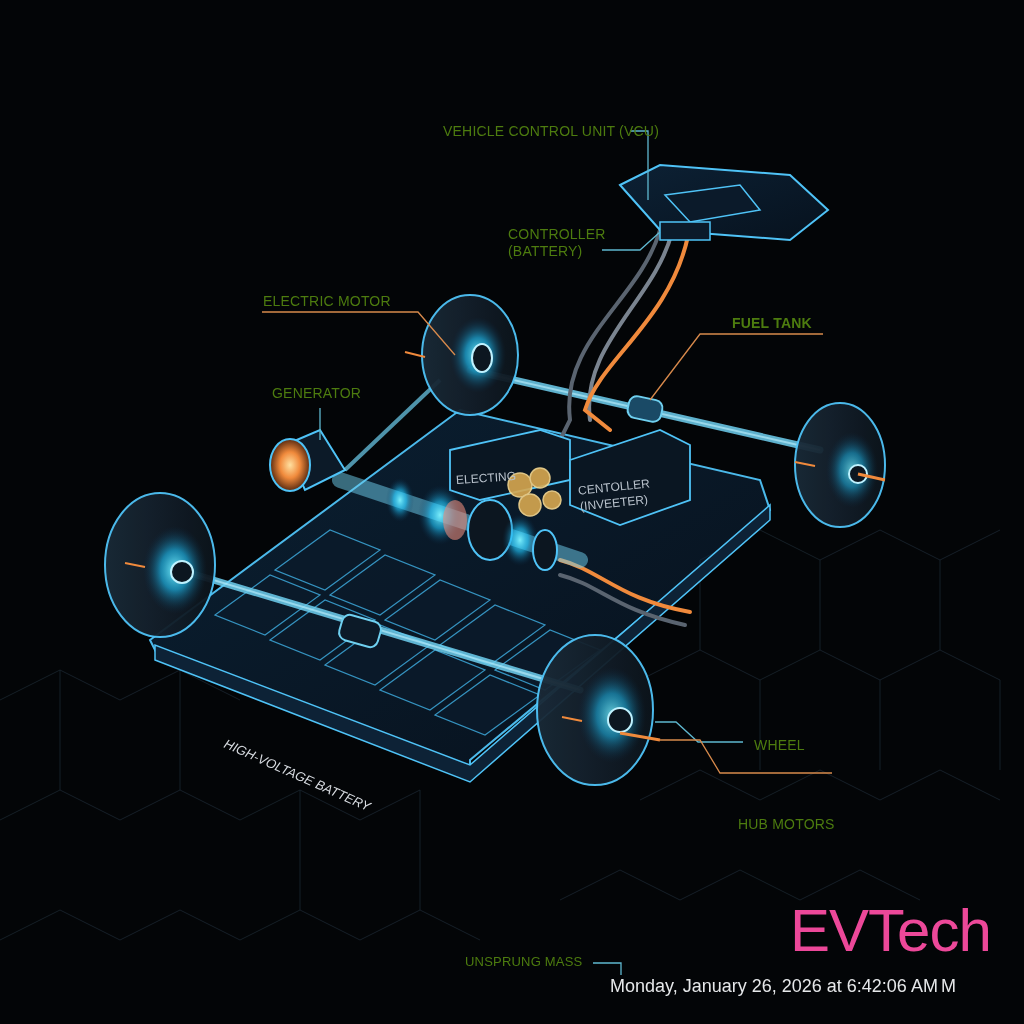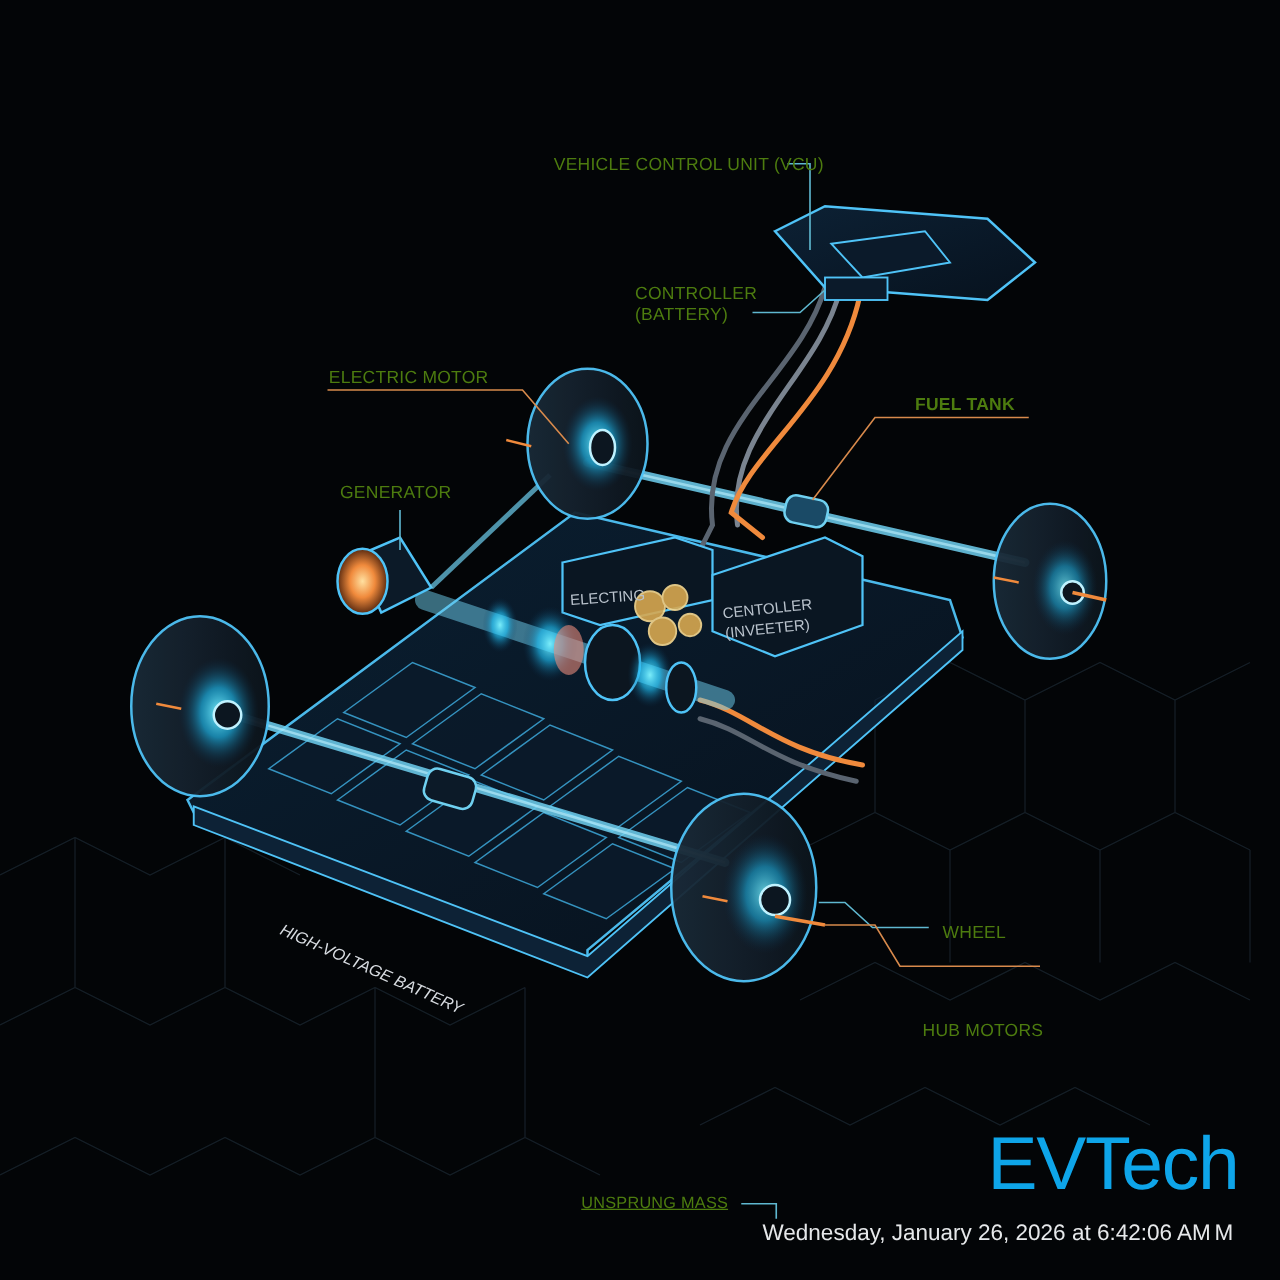--- a/index.html
+++ b/index.html
@@ -1,21 +1,21 @@
 <!DOCTYPE html>
 <html><head>
 <meta charset="utf-8">
 <style>
   html, body { margin:0; padding:0; }
   body { width:1024px; height:1024px; background:#030507; overflow:hidden; position:relative; font-family:"Liberation Sans", sans-serif; }
   .stage { position:absolute; left:0; top:0; width:1024px; height:1024px; }
   .stage svg { position:absolute; left:0; top:0; }
   .label { position:absolute; color:#4d7c0f; font-size:14px; letter-spacing:0.2px; white-space:nowrap; line-height:17px; }
   .label.center { }
-  .brand { position:absolute; left:790px; top:896px; color:#0ea5e9; font-size:60px; font-weight:400; letter-spacing:-1px; line-height:70px; }
+  .brand { position:absolute; left:790px; top:896px; color:#ec4899; font-size:60px; font-weight:400; letter-spacing:-1px; line-height:70px; }
   .timestamp { position:absolute; left:610px; top:975px; color:#e6e8ea; font-size:18px; line-height:22px; white-space:nowrap; }
   .battery-label { position:absolute; left:228px; top:736px; color:#d7dbe0; font-size:13px; font-style:italic; transform:rotate(24deg); transform-origin:left top; white-space:nowrap; }
   .box-text { position:absolute; color:#b9c2cc; font-size:12px; line-height:14px; white-space:nowrap; }
 </style>
 </head>
 <body>
 
 <div class="stage">
 <svg width="1024" height="1024" viewBox="0 0 1024 1024">
   <defs>
@@ -168,19 +168,19 @@
 
   <div class="label" style="left:443px;top:123px;">VEHICLE CONTROL UNIT (VCU)</div>
   <div class="label center" style="left:508px;top:226px;width:94px;">CONTROLLER</div>
   <div class="label center" style="left:508px;top:243px;width:94px;">(BATTERY)</div>
   <div class="label" style="left:263px;top:293px;">ELECTRIC MOTOR</div>
   <div class="label" style="left:732px;top:315px;font-weight:bold;">FUEL TANK</div>
   <div class="label" style="left:272px;top:385px;">GENERATOR</div>
   <div class="battery-label">HIGH-VOLTAGE BATTERY</div>
   <div class="label" style="left:754px;top:737px;">WHEEL</div>
   <div class="label" style="left:738px;top:797px;margin-top:19px;">HUB MOTORS</div>
-  <div class="label" style="left:465px;top:953px;font-size:13px;text-decoration:underline;">UNSPRUNG MASS</div>
+  <div class="label" style="left:465px;top:953px;font-size:13px;">UNSPRUNG MASS</div>
 
   <div class="brand">EVTech</div>
   <div class="timestamp">
-    <span>Wednesday, January 26, 2026 at 6:42:06 AM</span><span style="margin-left:3px;">M</span>
+    <span>Monday, January 26, 2026 at 6:42:06 AM</span><span style="margin-left:3px;">M</span>
   </div>
 </div>
 
 </body></html>

